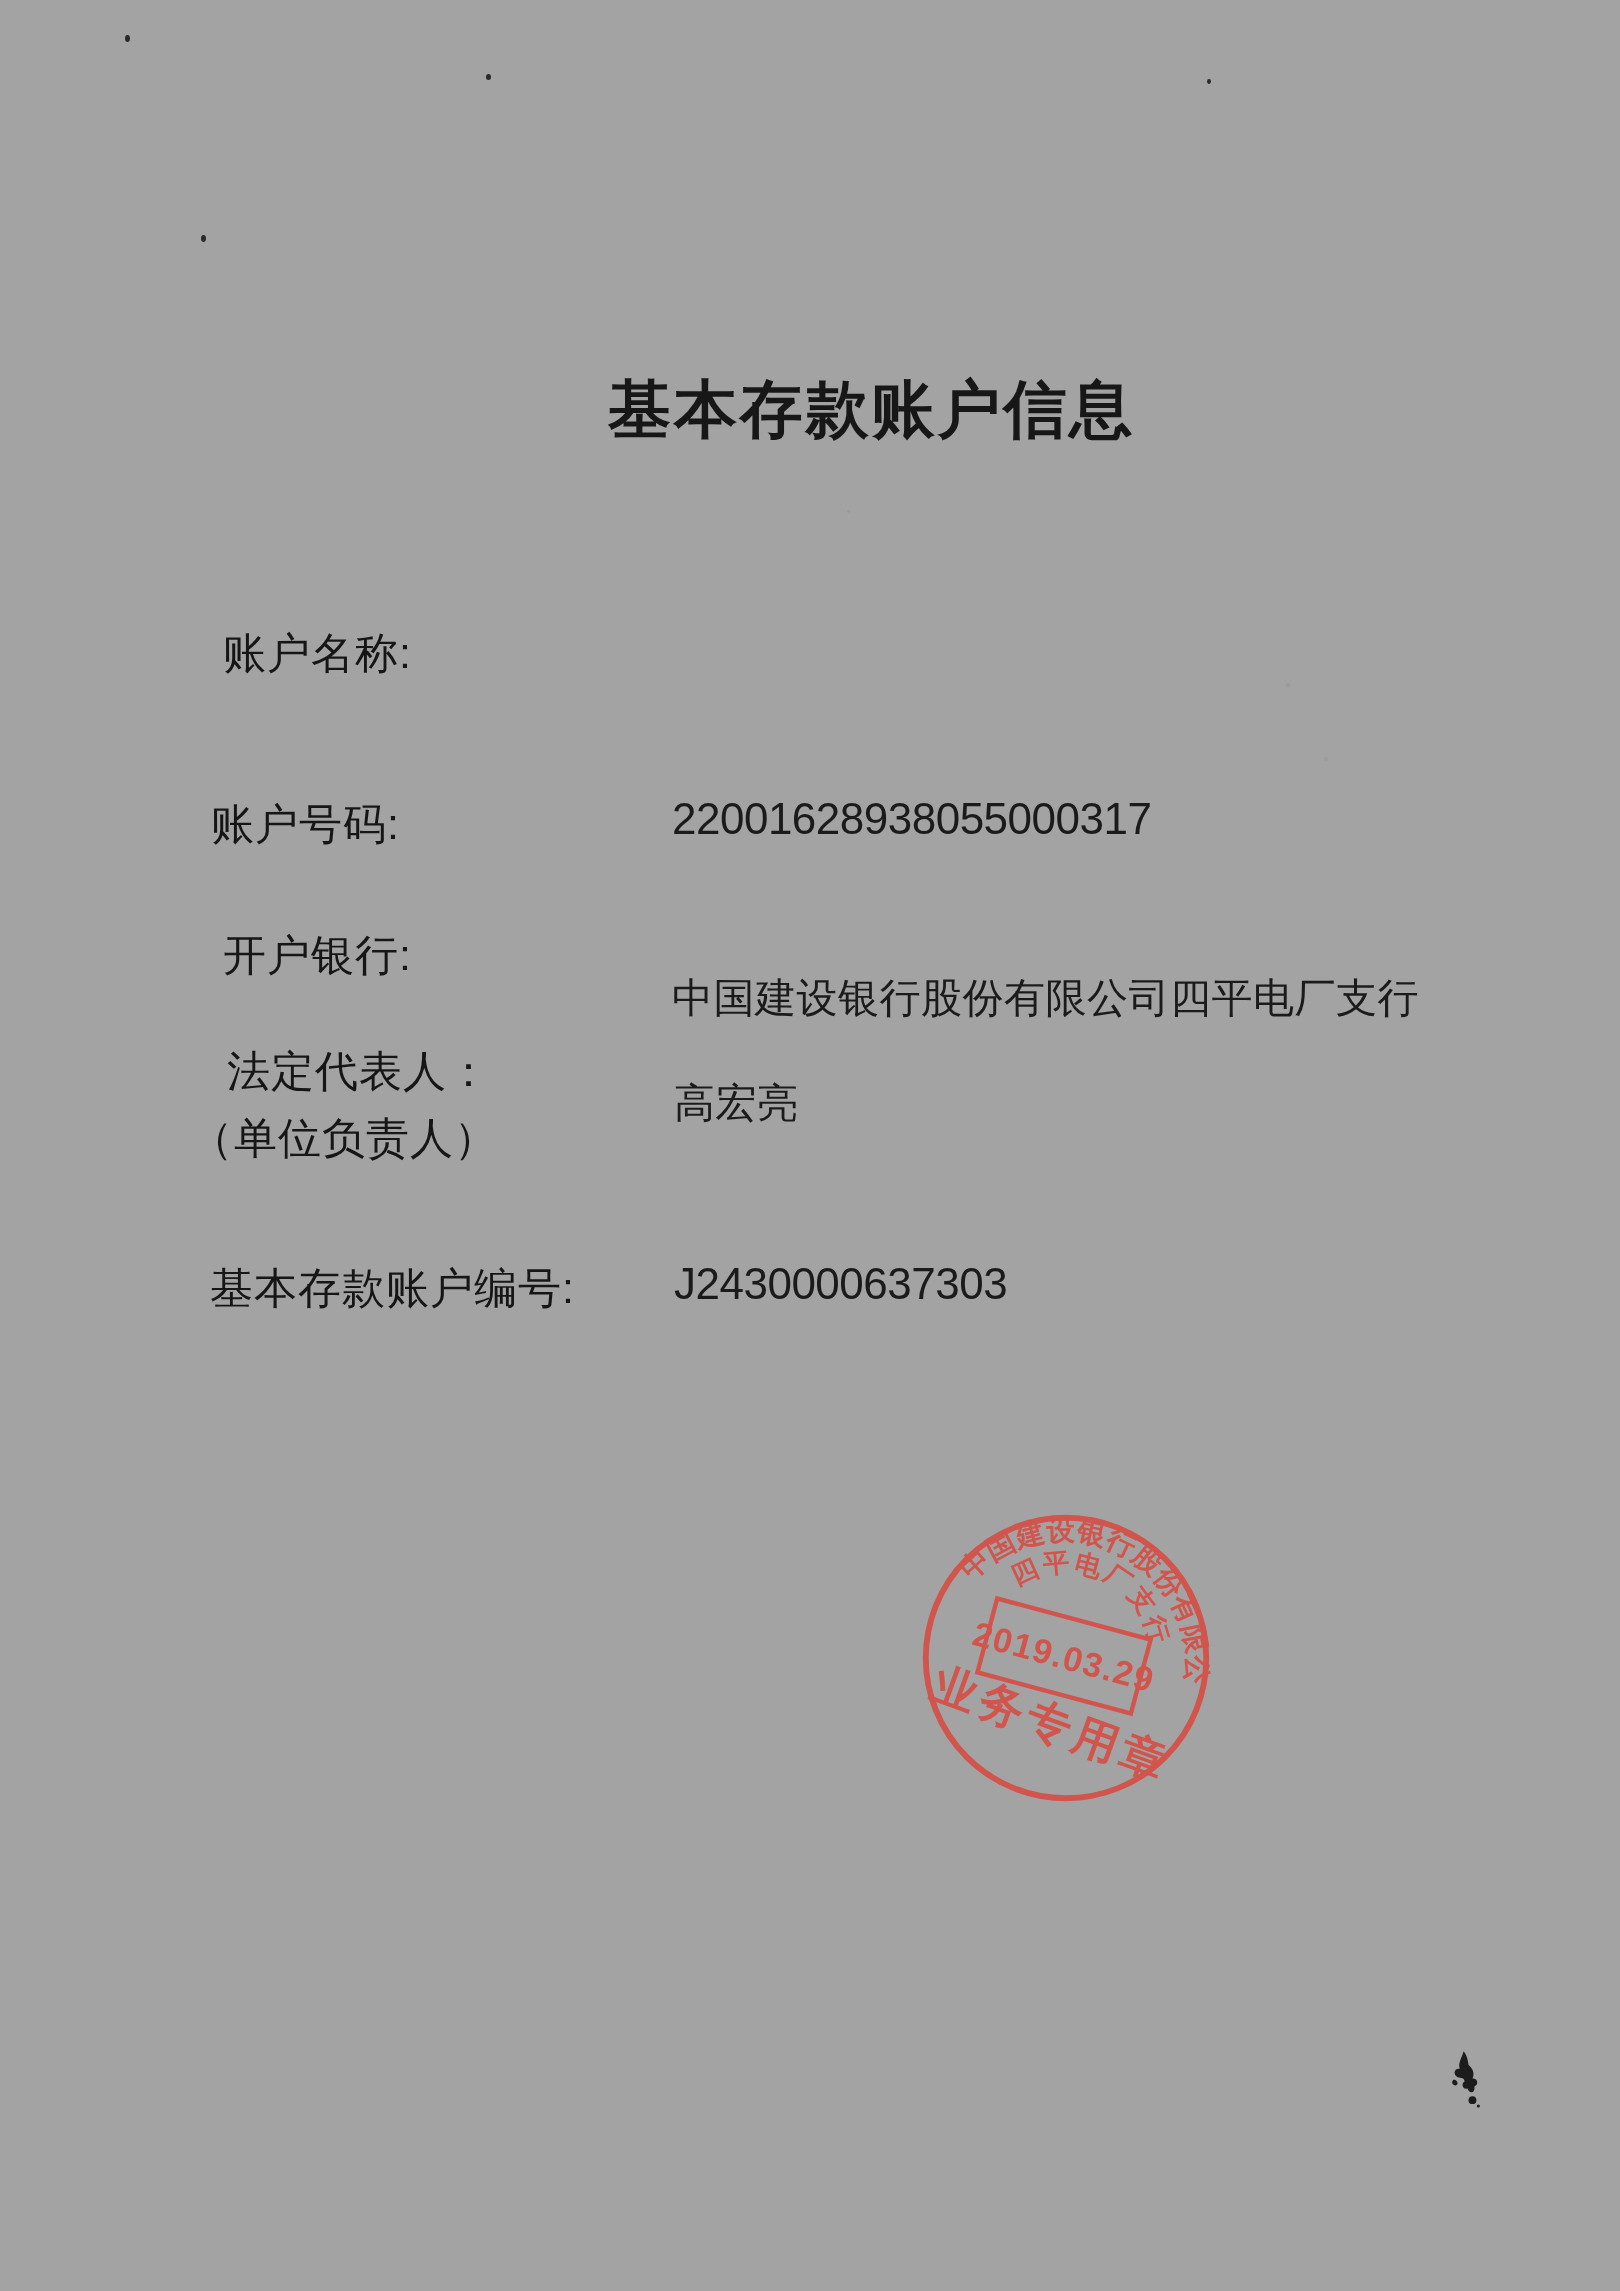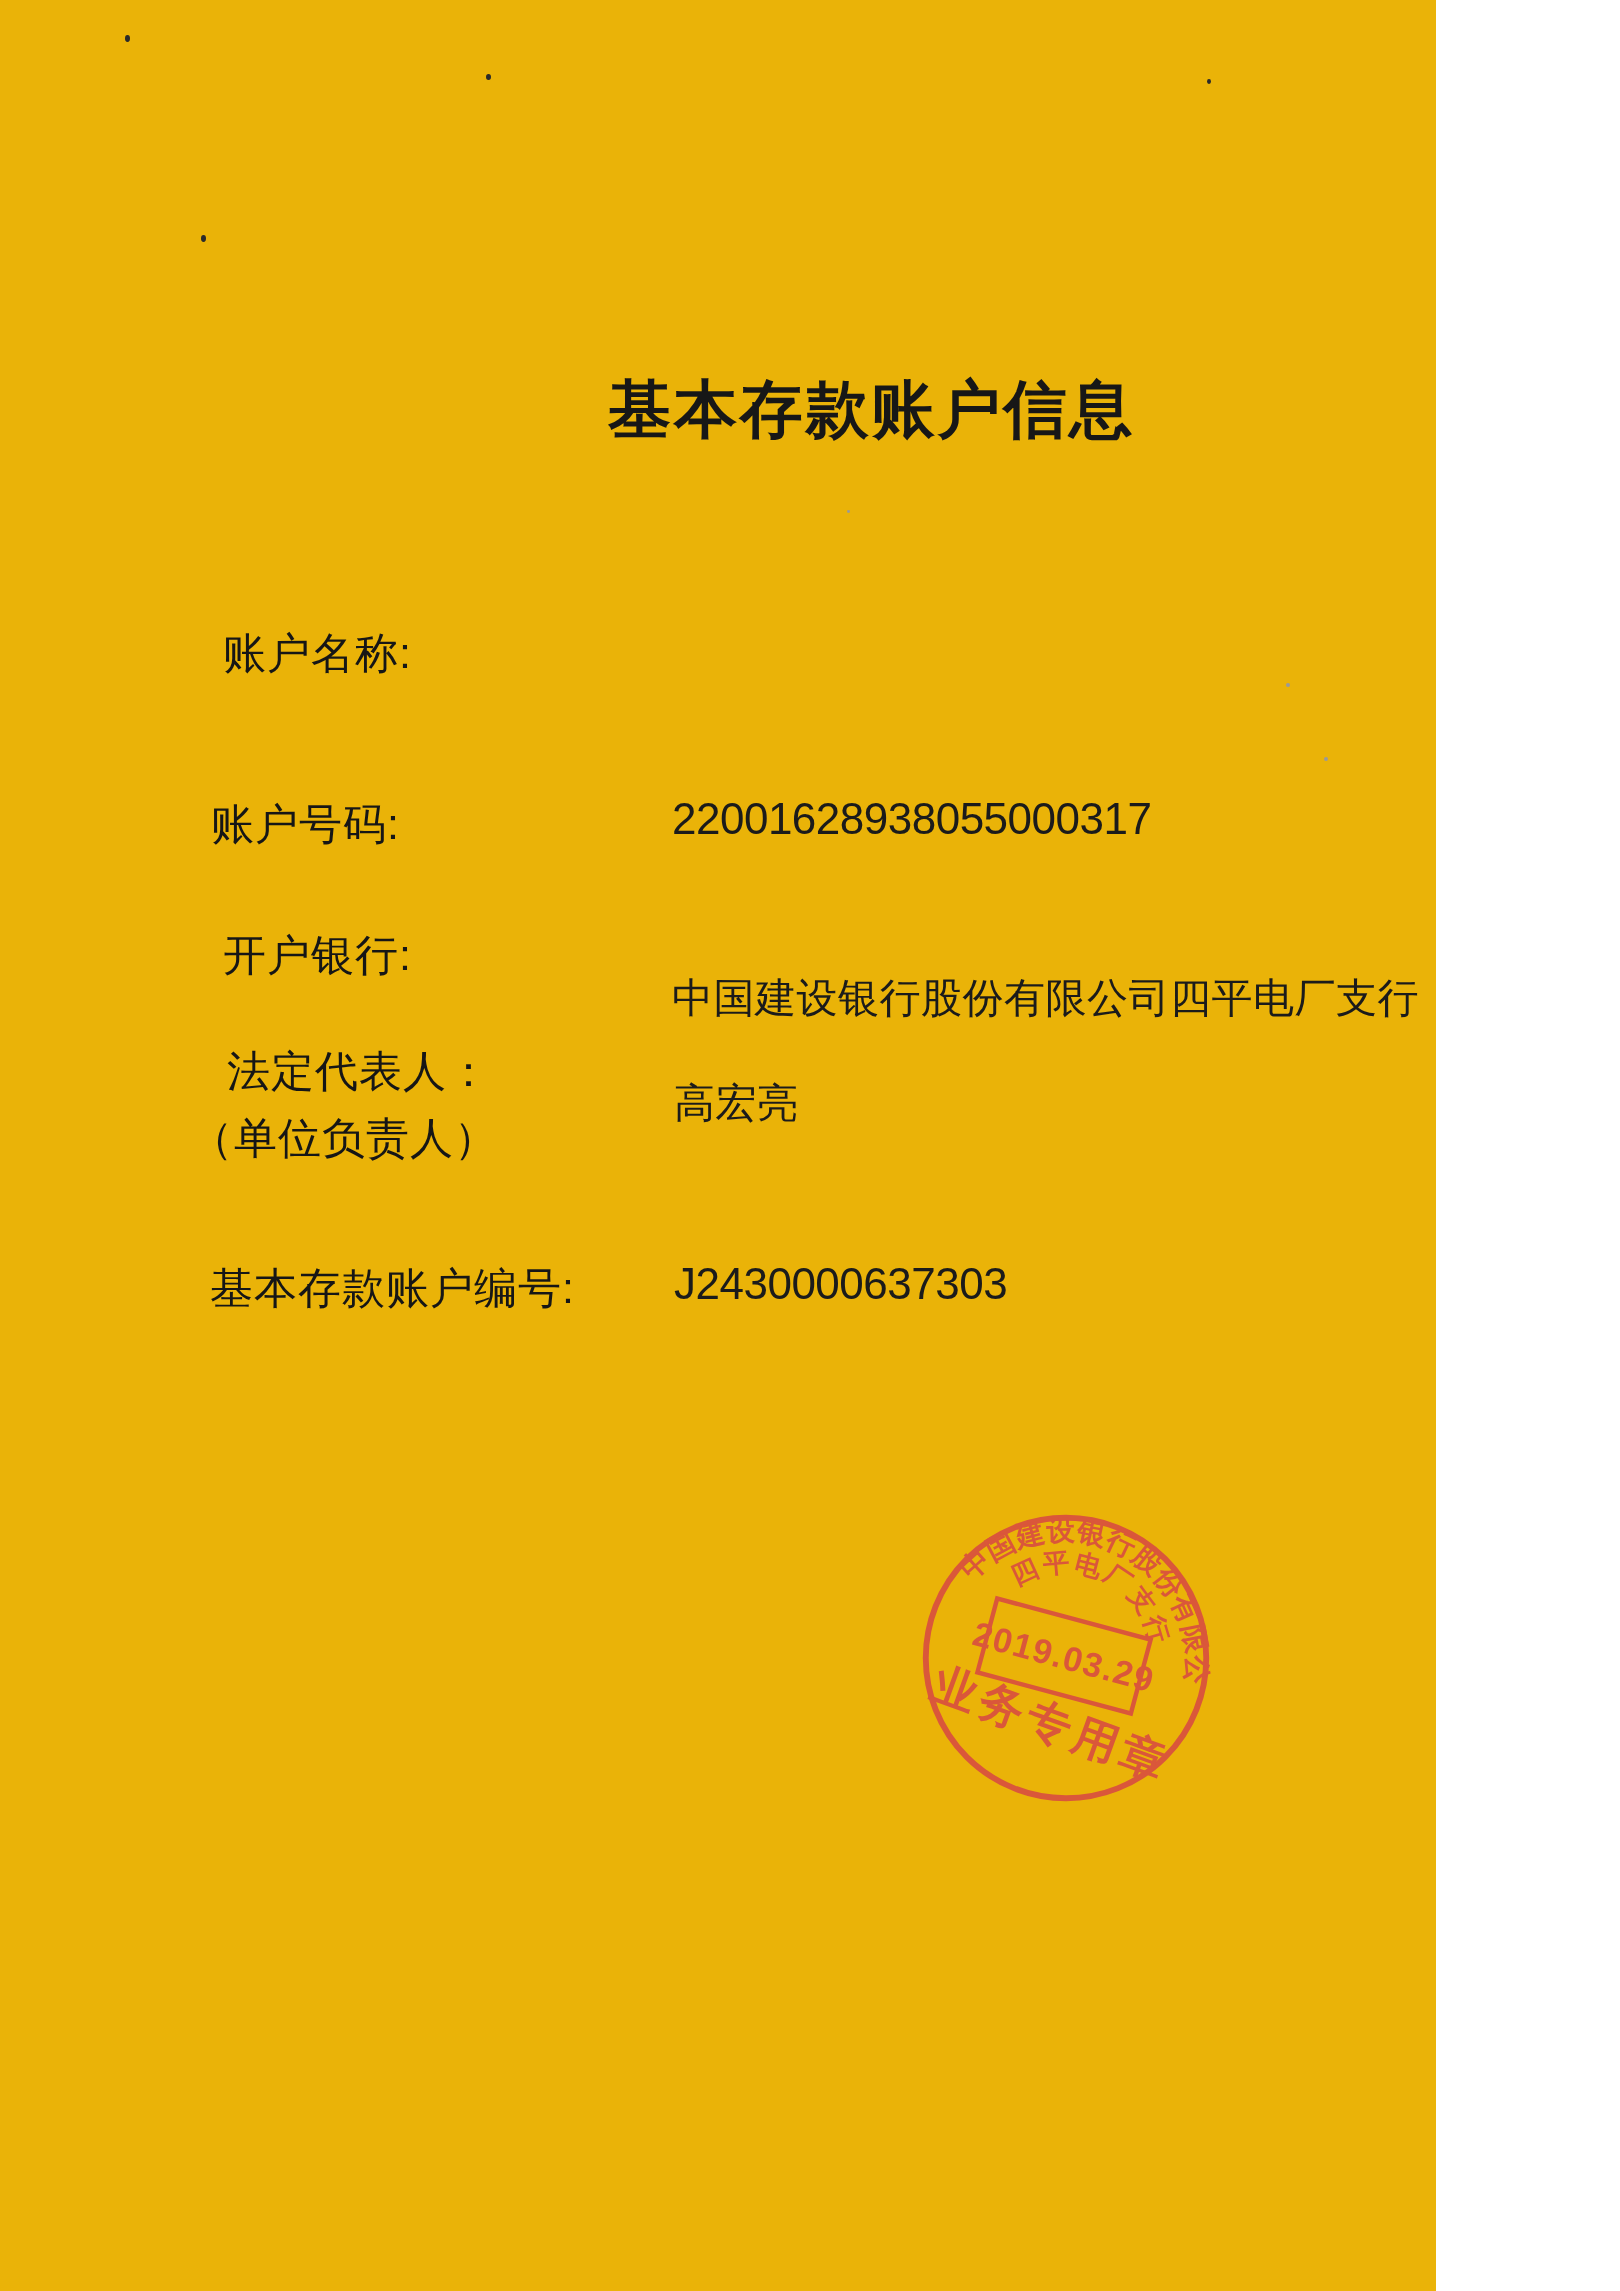--- a/index.html
+++ b/index.html
@@ -1,20 +1,20 @@
 <!DOCTYPE html>
 <html><head>
 <meta charset="utf-8">
 <style>
   html,body{margin:0;padding:0;background:#ffffff;}
   .page{
     position:relative;
-    width:1436px;
+    width:1620px;
     height:2292px;
-    background:#eab308;
+    background:#a3a3a3;
     overflow:hidden;
     font-family:"Liberation Sans", sans-serif;
     color:#1e1e1e;
   }
   .doc-title{
     position:absolute;
     left:608px; top:367px;
     font-family:"Liberation Serif", serif;
     font-weight:700;
     font-size:63px;

